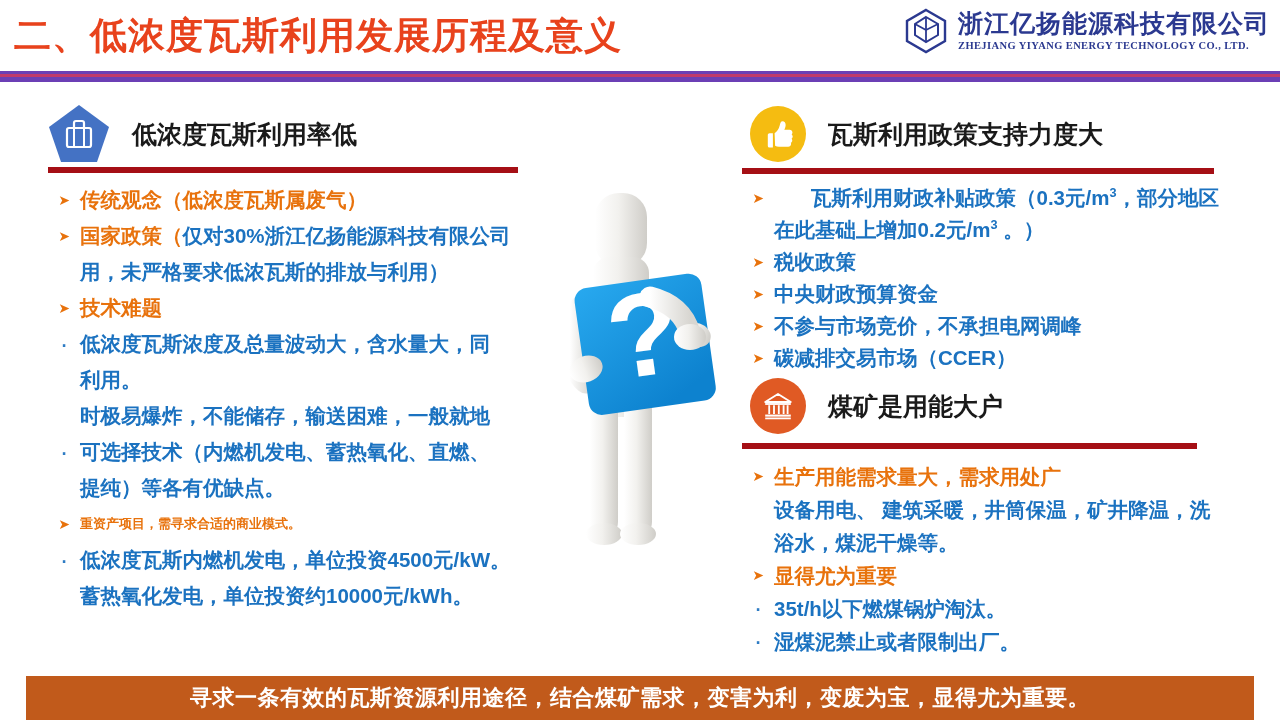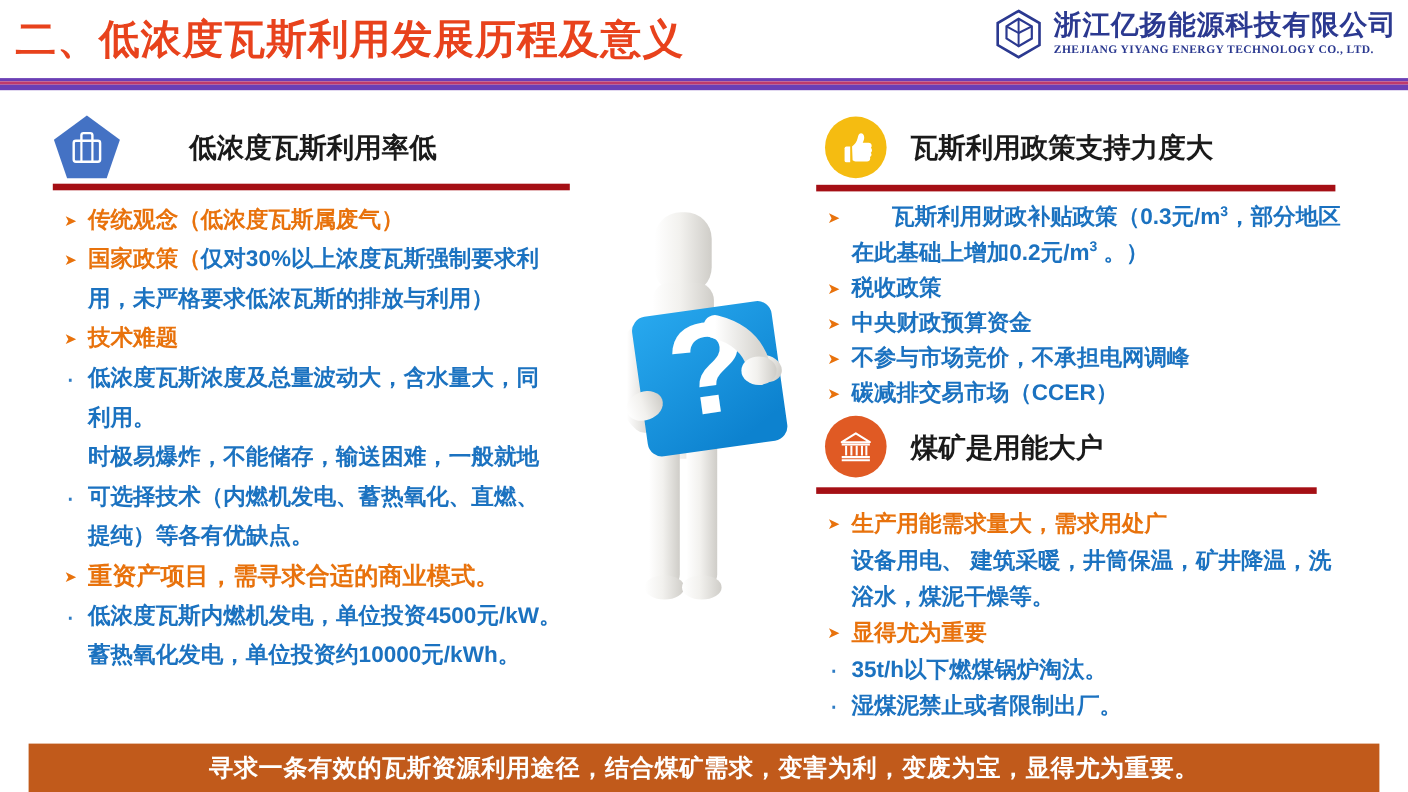--- a/index.html
+++ b/index.html
@@ -89,42 +89,42 @@
       </div>
     </div>
 
     <div class="hdr-rule">
       <div class="b1" style="background: rgb(107, 63, 181);"></div>
       <div class="b2" style="background: rgb(192, 58, 107);"></div>
       <div class="b3" style="background: rgb(107, 63, 181);"></div>
     </div>
   </div>
 
-  <div class="sec-head" style="left:48px;top:104px;gap:40px;">
+  <div class="sec-head" style="left:48px;top:104px;">
     <div class="pent">
       <svg viewBox="0 0 62 60" width="62" height="60" aria-hidden="true">
         <polygon points="31,1 61,23 49,58 13,58 1,23" fill="#4472C4"></polygon>
         <rect x="19" y="24" width="24" height="19" rx="2" fill="none" stroke="#fff" stroke-width="2.2"></rect>
         <path d="M26 24 v-5 a2 2 0 0 1 2-2 h6 a2 2 0 0 1 2 2 v5" fill="none" stroke="#fff" stroke-width="2.2"></path>
         <line x1="26" y1="24" x2="26" y2="43" stroke="#fff" stroke-width="2"></line>
         <line x1="36" y1="24" x2="36" y2="43" stroke="#fff" stroke-width="2"></line>
       </svg>
     </div>
     <span class="sec-title" style="margin-left:22px;">低浓度瓦斯利用率低</span>
   </div>
   <div class="rule-red" style="left:48px;top:167px;width:470px;"></div>
 
   <div class="list" id="left-list" style="left:48px;top:182px;width:505px;">
       <div class="row">
         <span class="mk arrow" style="width: 32px; font-size: 14px; line-height: 36px;">➤</span>
         <span class="txt o" style="font-size: 20.5px; line-height: 36px;">传统观念（低浓度瓦斯属废气）</span>
       </div>
       <div class="row">
         <span class="mk arrow" style="width: 32px; font-size: 14px; line-height: 36px;">➤</span>
-        <span class="txt " style="font-size: 20.5px; line-height: 36px;"><span class="o">国家政策（</span><span class="b">仅对30%以上浓度瓦斯强制要求利</span></span>
+        <span class="txt " style="font-size: 20.5px; line-height: 36px;"><span class="o">国家政策（</span><span class="b">仅对30%浙江亿扬能源科技有限公司</span></span>
       </div>
       <div class="row">
         <span class="mk none" style="width: 32px; line-height: 36px;">&nbsp;</span>
         <span class="txt b" style="font-size: 20.5px; line-height: 36px;">用，未严格要求低浓瓦斯的排放与利用）</span>
       </div>
       <div class="row">
         <span class="mk arrow" style="width: 32px; font-size: 14px; line-height: 36px;">➤</span>
         <span class="txt o" style="font-size: 20.5px; line-height: 36px;">技术难题</span>
       </div>
       <div class="row">
@@ -142,21 +142,21 @@
       <div class="row">
         <span class="mk dot" style="width: 32px; font-size: 26px; line-height: 36px;">·</span>
         <span class="txt b" style="font-size: 20.5px; line-height: 36px;">可选择技术（内燃机发电、蓄热氧化、直燃、</span>
       </div>
       <div class="row">
         <span class="mk none" style="width: 32px; line-height: 36px;">&nbsp;</span>
         <span class="txt b" style="font-size: 20.5px; line-height: 36px;">提纯）等各有优缺点。</span>
       </div>
       <div class="row">
         <span class="mk arrow" style="width: 32px; font-size: 14px; line-height: 36px;">➤</span>
-        <span class="txt o" style="font-size: 22px; line-height: 36px; text-align: right;">重资产项目，需寻求合适的商业模式。</span>
+        <span class="txt o" style="font-size: 13px; line-height: 36px; text-align: right;">重资产项目，需寻求合适的商业模式。</span>
       </div>
       <div class="row">
         <span class="mk dot" style="width: 32px; font-size: 26px; line-height: 36px;">·</span>
         <span class="txt b" style="font-size: 20.5px; line-height: 36px;">低浓度瓦斯内燃机发电，单位投资4500元/kW。</span>
       </div>
       <div class="row">
         <span class="mk none" style="width: 32px; line-height: 36px;">&nbsp;</span>
         <span class="txt b" style="font-size: 20.5px; line-height: 36px;">蓄热氧化发电，单位投资约10000元/kWh。</span>
       </div>
     </div>

